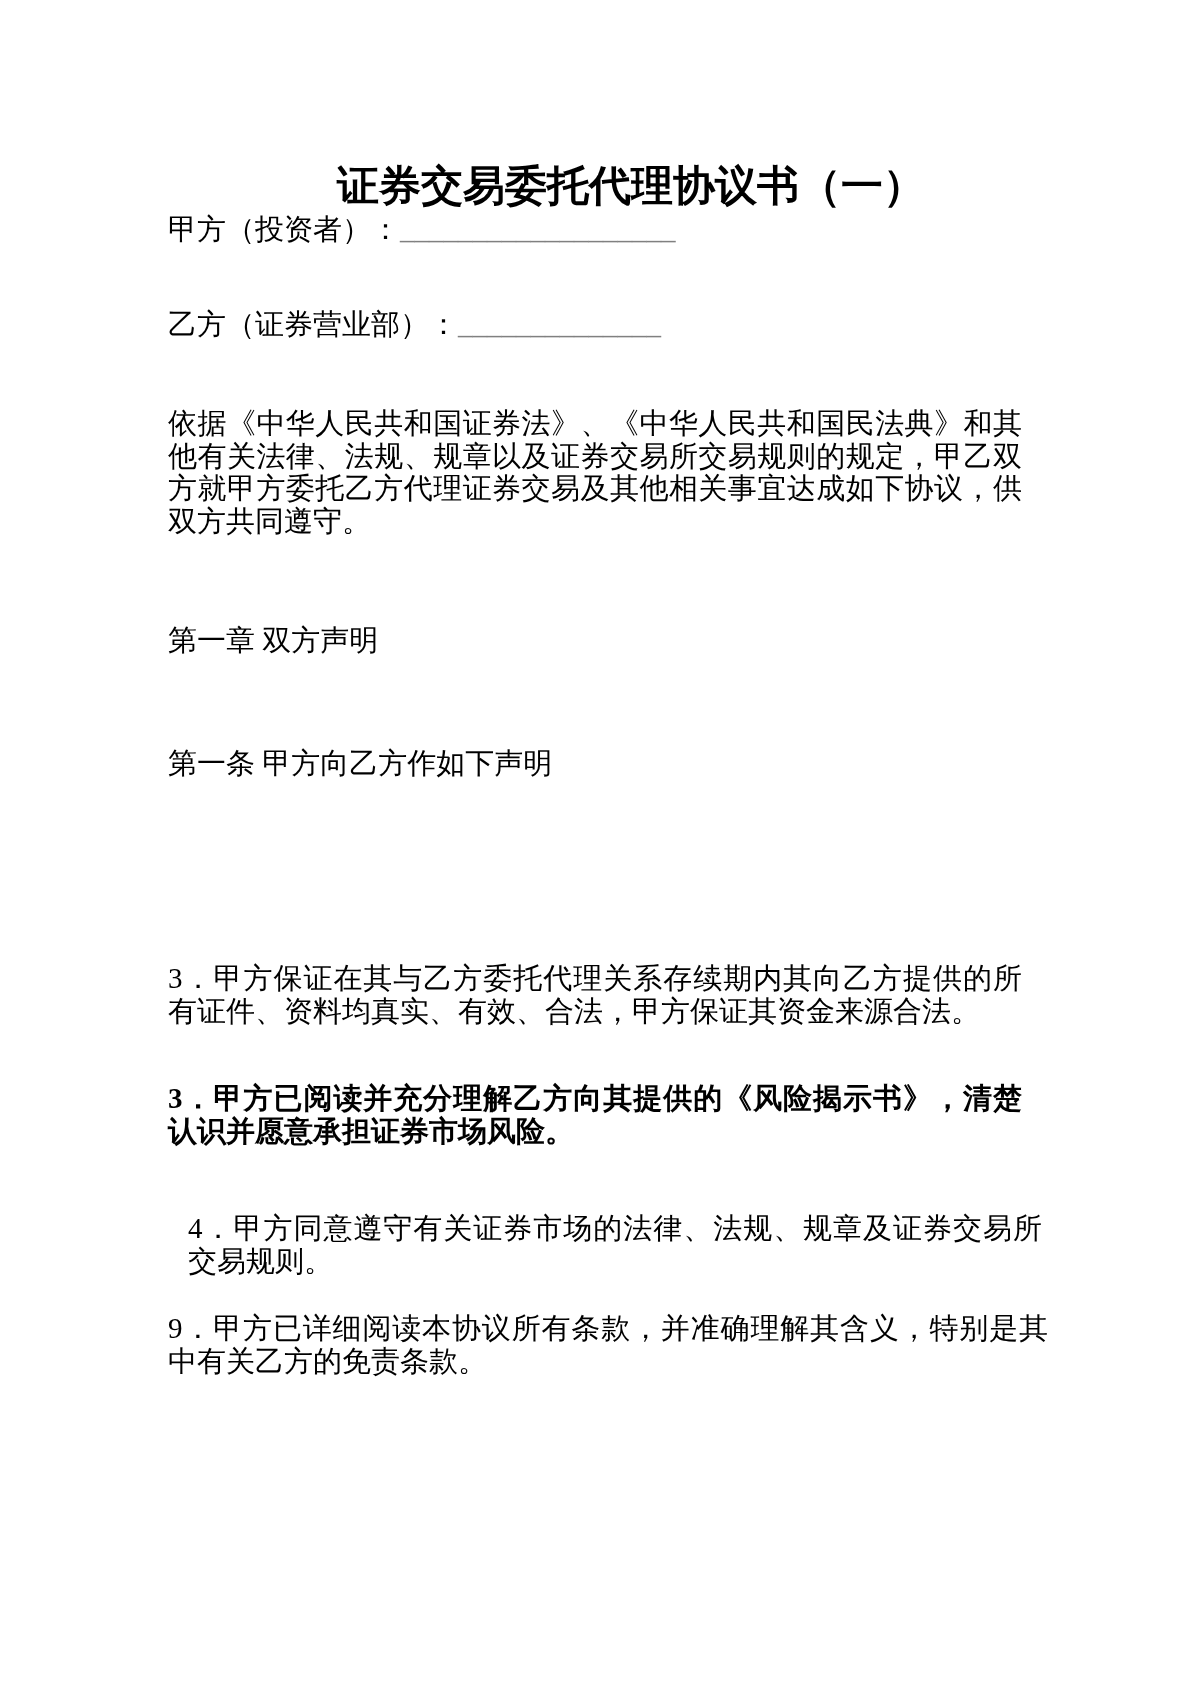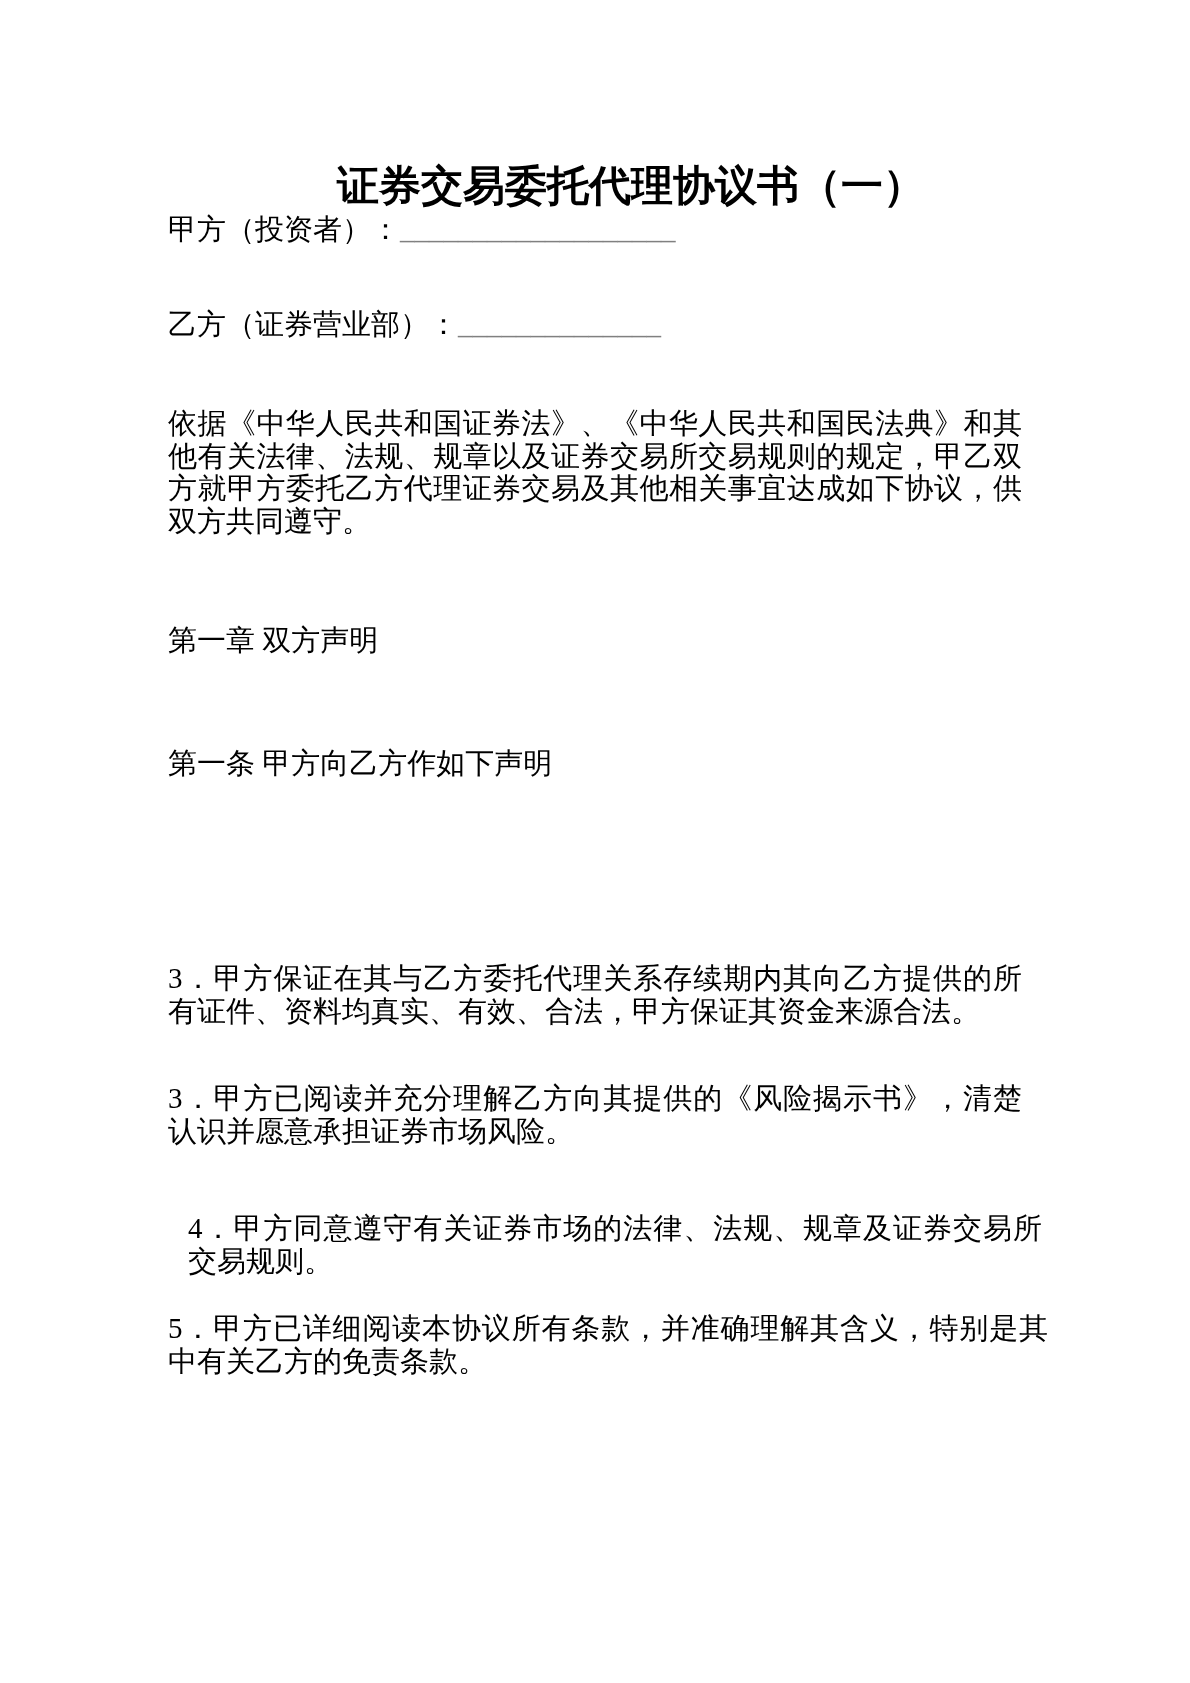--- a/index.html
+++ b/index.html
@@ -45,21 +45,21 @@
     letter-spacing: 0;
     white-space: nowrap;
   }
   .t-party-a  { top: 213px; }
   .t-party-b  { top: 308px; }
   .t-intro    { top: 407px; }
   .t-chapter1 { top: 624px; }
   .t-article1 { top: 747px; }
   .t-item1    { top: 842px; }
   .t-item2    { top: 962px; }
-  .t-item3    { top: 1082px; }
+  .t-item3    { top: 1082px; font-weight: bold; }
   .t-item4    { top: 1212px; margin-left: 20px; }
   .t-item5    { top: 1312px; width: 880px; }
   .t-article2 { top: 1440px; }
 </style>
 </head>
 <body>
 
 <div class="page">
 
   <h1 class="title">证券交易委托代理协议书（一）</h1>
@@ -74,16 +74,16 @@
 
   <p class="block t-article1">第一条  甲方向乙方作如下声明</p>
 
 
   <p class="block t-item2">3．甲方保证在其与乙方委托代理关系存续期内其向乙方提供的所有证件、资料均真实、有效、合法，甲方保证其资金来源合法。</p>
 
   <p class="block t-item3">3．甲方已阅读并充分理解乙方向其提供的《风险揭示书》，清楚认识并愿意承担证券市场风险。</p>
 
   <p class="block t-item4">4．甲方同意遵守有关证券市场的法律、法规、规章及证券交易所交易规则。</p>
 
-  <p class="block t-item5">5．甲方已详细阅读本协议所有条款，并准确理解其含义，特别是其中有关乙方的免责条款。</p>
+  <p class="block t-item5">9．甲方已详细阅读本协议所有条款，并准确理解其含义，特别是其中有关乙方的免责条款。</p>
 
 
 </div>
 
 </body></html>

